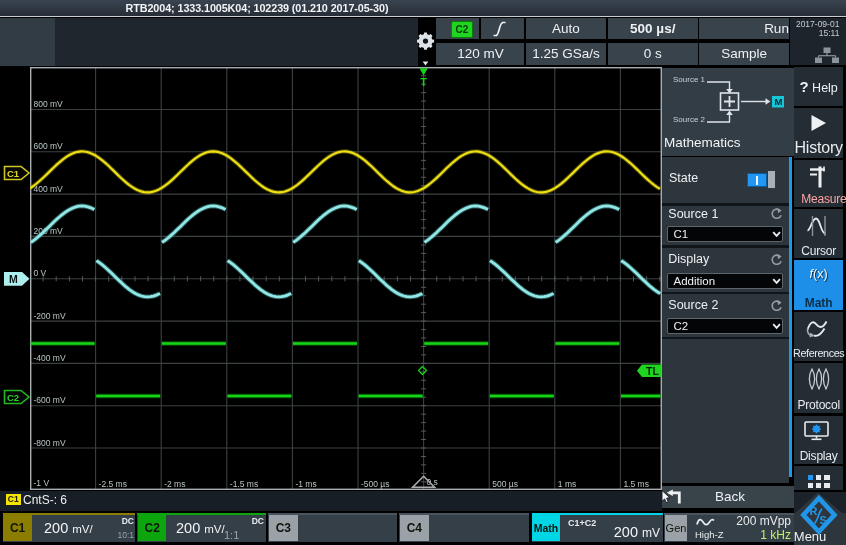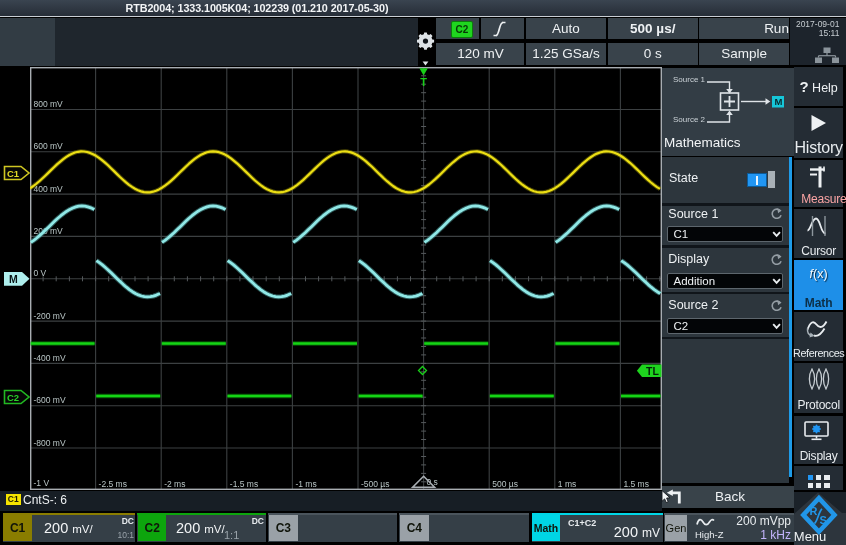--- a/index.html
+++ b/index.html
@@ -420,19 +420,19 @@
 <div style="position:absolute;left:400.0px;top:515.3px;width:28.6px;height:26px;font-size:12px;color:#10140a;text-align:center;font-weight:bold;line-height:26px;white-space:nowrap;">C4</div>
 <div style="position:absolute;left:531.6px;top:513.1px;width:131px;height:28.6px;background:#353f47;border-top:2px solid #00d5e5;"></div>
 <div style="position:absolute;left:532.2px;top:515.3px;width:27.5px;height:26px;background:#00d5e5;"></div>
 <div style="position:absolute;left:532.2px;top:515.3px;width:27.5px;height:26px;font-size:12px;color:#10140a;text-align:center;font-weight:bold;line-height:26px;white-space:nowrap;"><span style="font-size:10.5px">Math</span></div>
 <div style="position:absolute;left:568px;top:518.3px;width:50px;height:10px;font-size:9px;color:#e8ecef;text-align:left;font-weight:bold;line-height:10px;white-space:nowrap;">C1+C2</div>
 <div style="position:absolute;left:590px;top:523.5px;width:70px;height:17px;font-size:14.5px;color:#f2f4f6;text-align:right;font-weight:normal;line-height:17px;white-space:nowrap;">200 <span style="font-size:12px">mV</span></div>
 <div style="position:absolute;left:664.4px;top:513.1px;width:129.4px;height:28.6px;background:#353f47;border-top:2px solid #4a545c;"></div>
 <div style="position:absolute;left:665.0px;top:515.3px;width:22px;height:26px;background:#9aa1a7;"></div>
 <div style="position:absolute;left:665.0px;top:515.3px;width:22px;height:19px;font-size:12px;color:#10140a;text-align:center;font-weight:bold;line-height:26px;white-space:nowrap;"><span style="font-size:11px;font-weight:normal">Gen</span></div>
 <div style="position:absolute;left:700px;top:515.9px;width:91px;height:11px;font-size:12px;color:#e8ecef;text-align:right;font-weight:normal;line-height:11px;white-space:nowrap;">200 mVpp</div>
-<div style="position:absolute;left:700px;top:530.2px;width:91px;height:11px;font-size:12px;color:#c4b5fd;text-align:right;font-weight:normal;line-height:11px;white-space:nowrap;">1 kHz</div>
+<div style="position:absolute;left:700px;top:530.2px;width:91px;height:11px;font-size:12px;color:#bef264;text-align:right;font-weight:normal;line-height:11px;white-space:nowrap;">1 kHz</div>
 <div style="position:absolute;left:695px;top:529.2px;width:40px;height:11px;font-size:9.5px;color:#e8ecef;text-align:left;font-weight:normal;line-height:11px;white-space:nowrap;">High-Z</div>
 <svg width="22" height="13" style="position:absolute;left:696px;top:516px" xmlns="http://www.w3.org/2000/svg">
 <path d="M1,8.5 C2.5,2.5 5,2.5 7,6 C9,9.5 11.5,9.5 13.5,6 C15,3.5 16.5,3 18,4.5" stroke="#e8ecef" stroke-width="1.7" fill="none"></path>
   </svg>
 <svg width="12" height="14" style="position:absolute;left:661px;top:489.5px" xmlns="http://www.w3.org/2000/svg">
 <path d="M1,0.5 L1,11.3 L3.6,8.9 L5.3,12.6 L7.2,11.7 L5.6,8.1 L9,7.8 Z" fill="#f4f6f8" stroke="#15191d" stroke-width="0.9"></path>
   </svg>
 </body></html>

